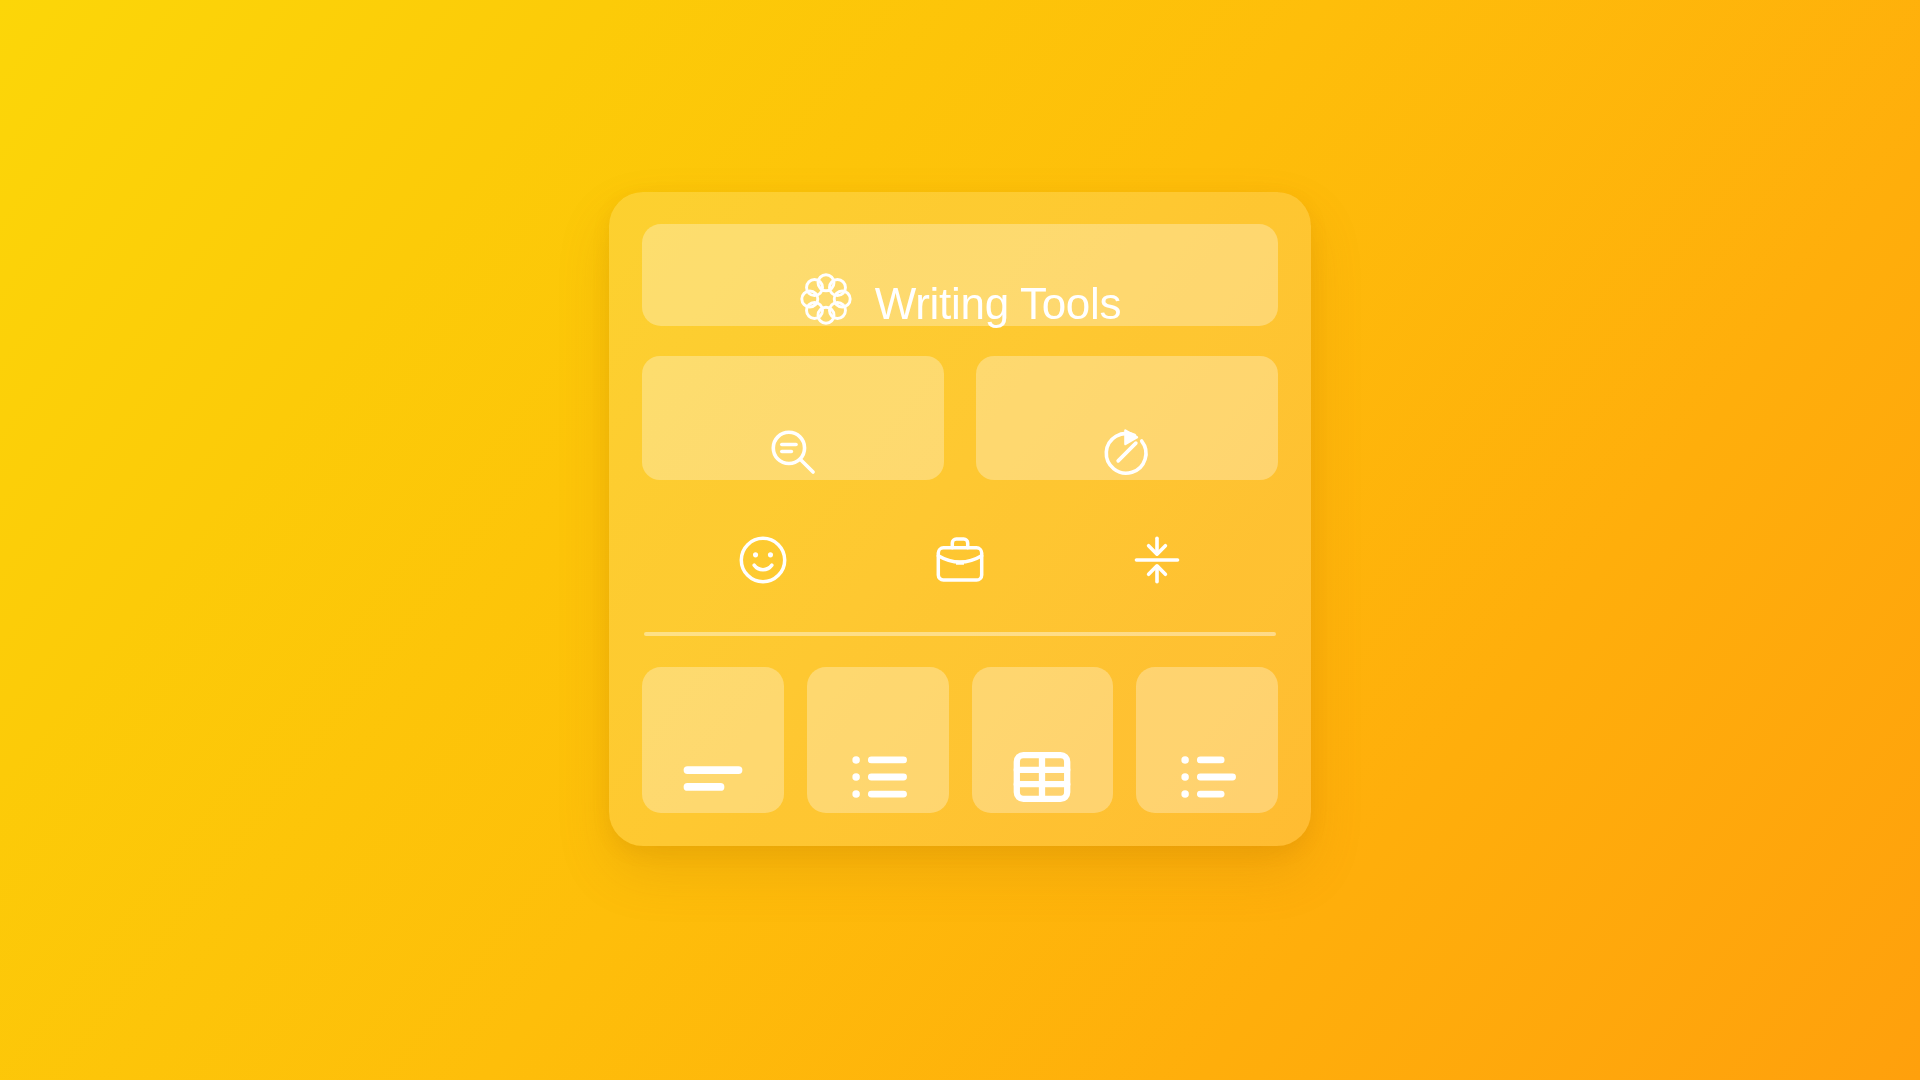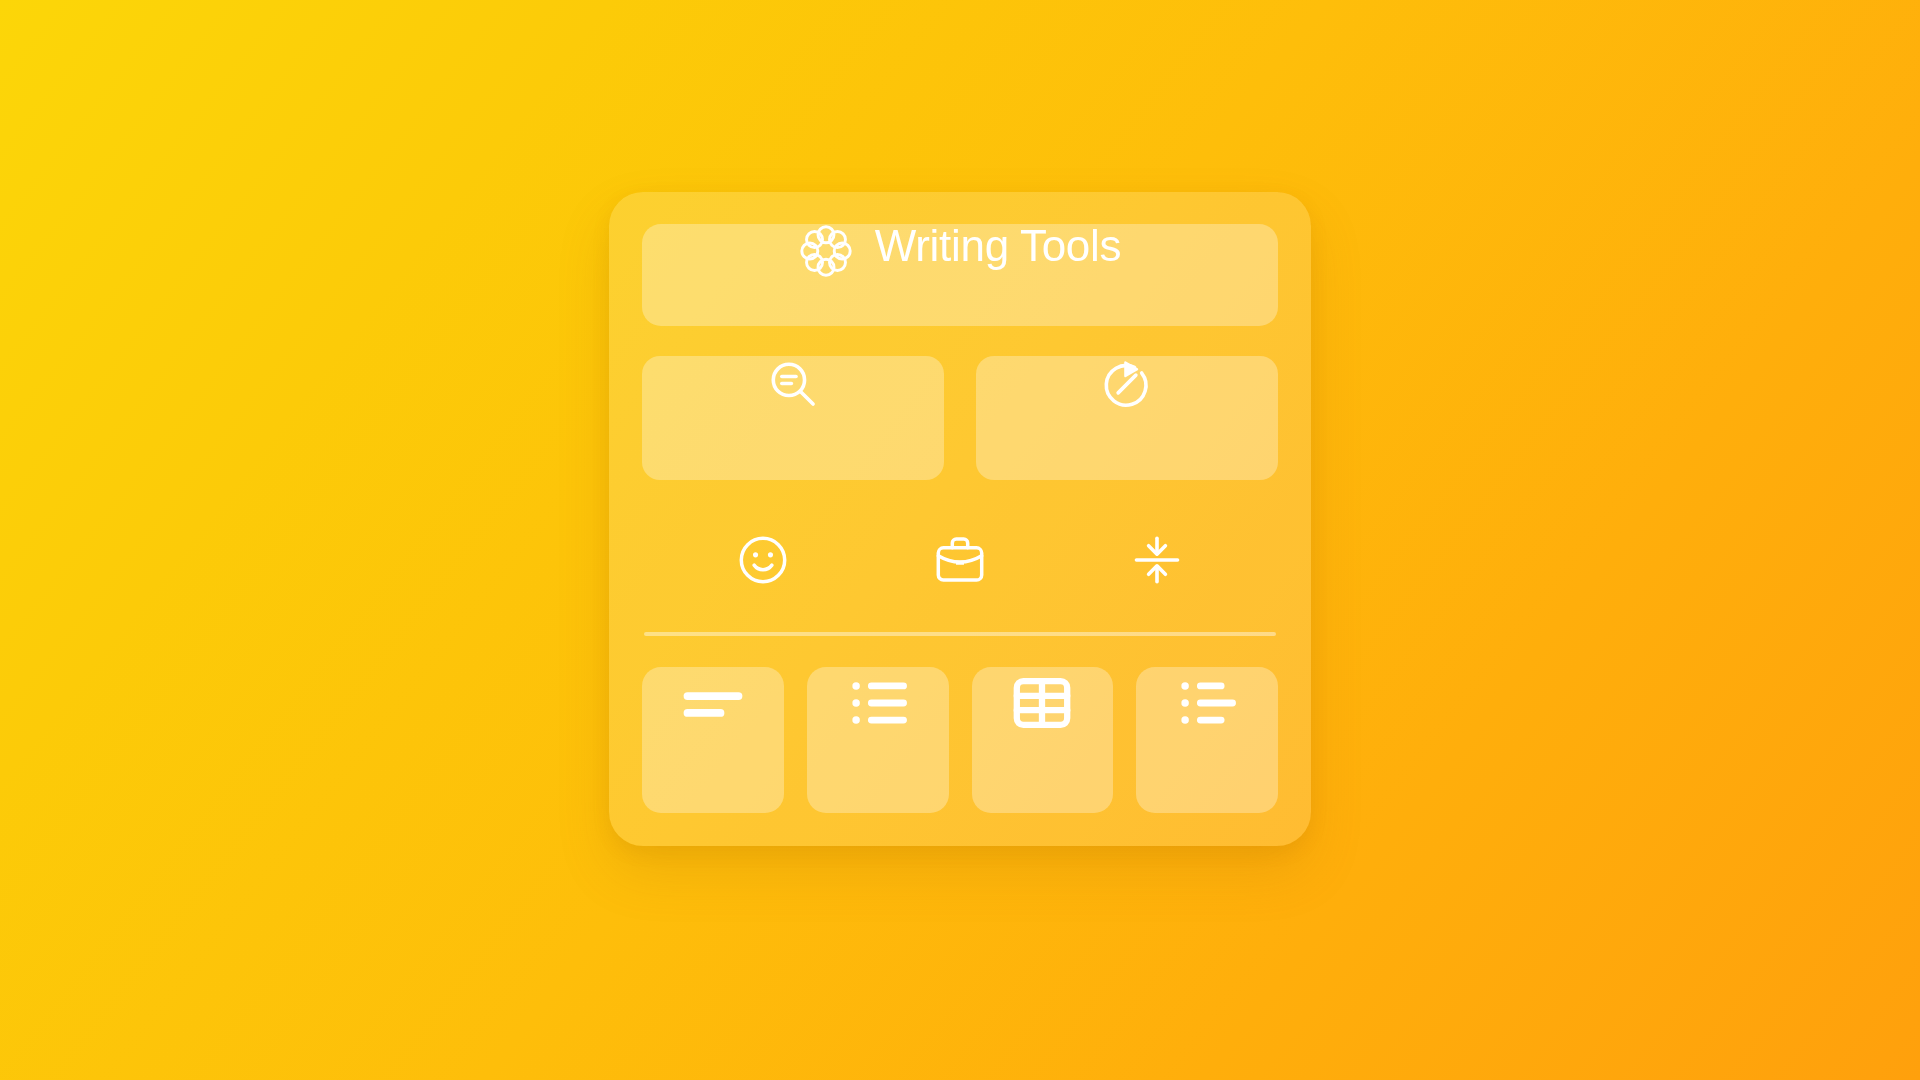--- a/index.html
+++ b/index.html
@@ -35,21 +35,21 @@
                0 6px 18px rgba(168,100,0,0.10);
     padding:32px 33px 33px 33px;
     margin-top:-42px;
   }
 
   
   .tile {
     background:rgba(255,255,255,0.30);
     border-radius:18px;
     display:flex;
-    align-items:flex-start;
+    align-items:flex-end;
     justify-content:center;
     border:none;
     cursor:pointer;
   }
 
   
   #header-button {
     width:100%;
     height:102px;
     gap:22px;

